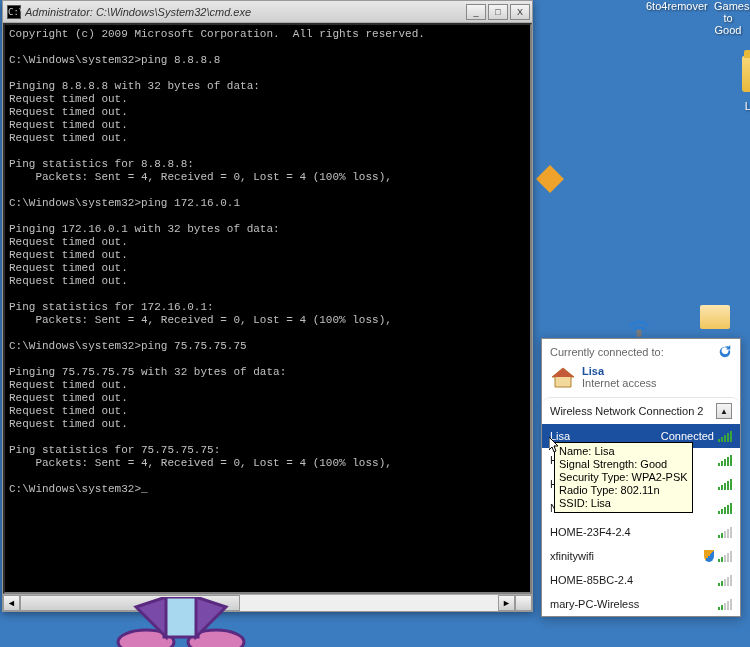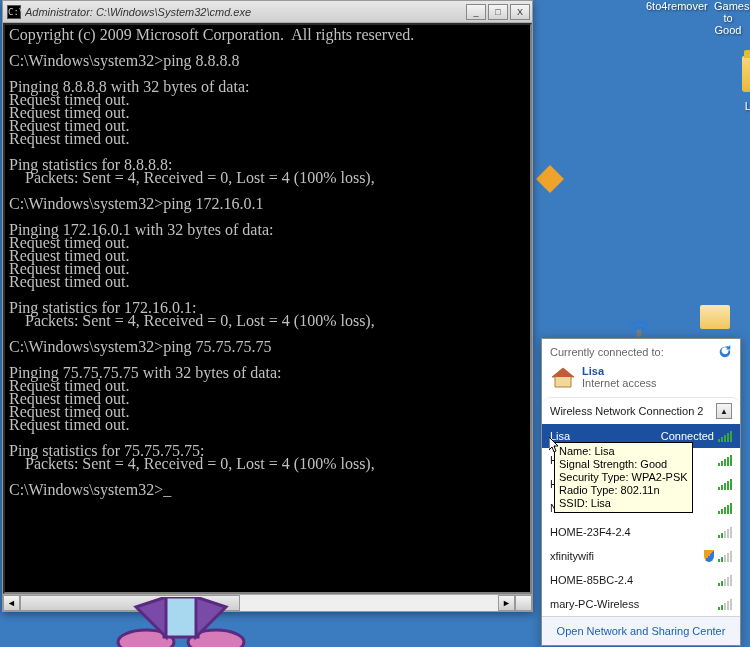--- a/index.html
+++ b/index.html
@@ -76,22 +76,22 @@
 .winbtn {
   width: 20px; height: 16px;
   background: linear-gradient(#f5f5f5,#d5d5d5);
   border: 1px solid #888;
   display: flex; align-items: center; justify-content: center;
   font-size: 9px; font-family: Arial;
 }
 .terminal {
   flex: 1; background: #000;
   color: #c0c0c0;
-  font-family: Liberation Serif, serif;
-  font-size: 16px; line-height: 13px;
+  font-family: Liberation Mono, monospace;
+  font-size: 11px; line-height: 13px;
   padding: 3px 4px;
   white-space: pre; overflow: hidden;
   border: 2px inset #808080;
 }
 .hscroll {
   height: 17px; background: #e8e8e8;
   display: flex; align-items: stretch;
   border-top: 1px solid #aaa;
 }
 .hscroll .arrow {
@@ -419,14 +419,13 @@
     <span>mary-PC-Wireless</span>
     <span class="sig weak">
         <span></span>
         <span></span>
         <span></span>
         <span></span>
         <span></span>
       </span>
   </div>
 
-  <div class="nf-footer">Open Network and Sharing Center</div>
 </div>
 
 </body></html>

